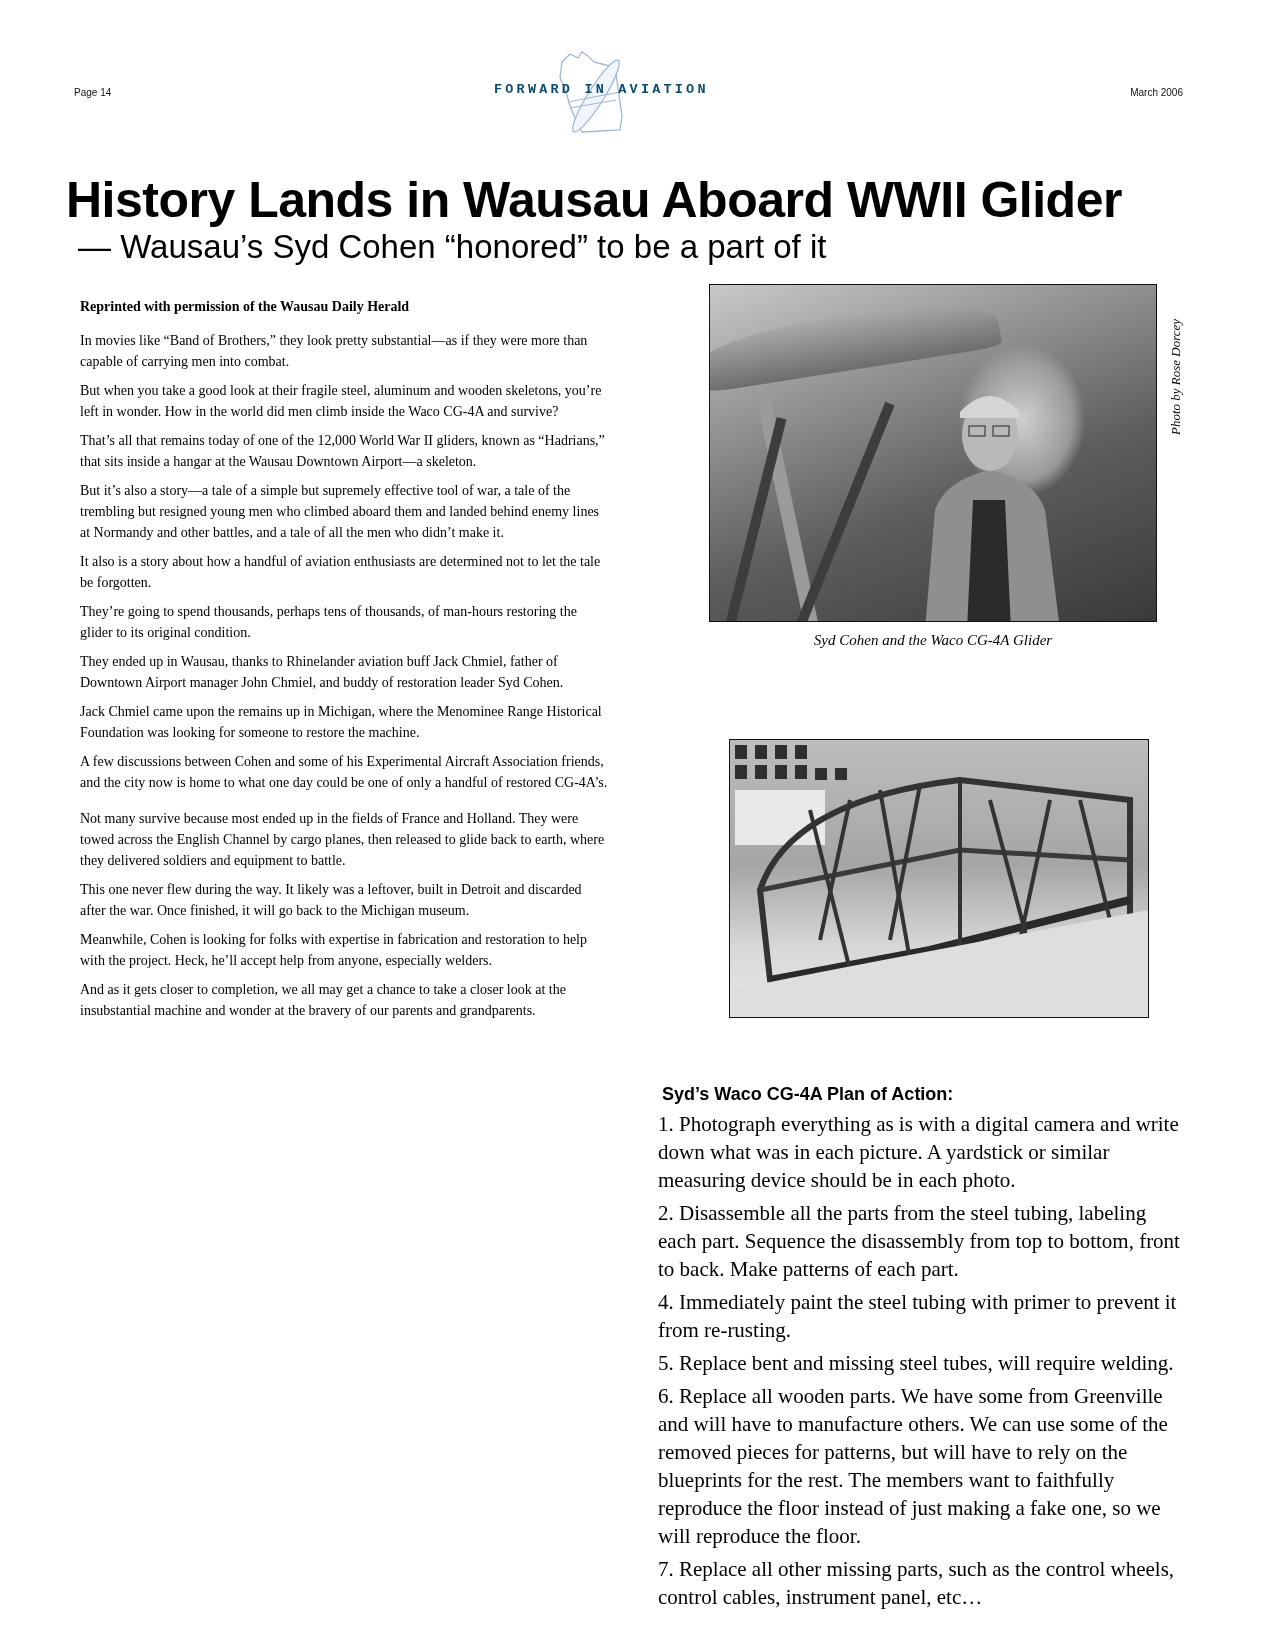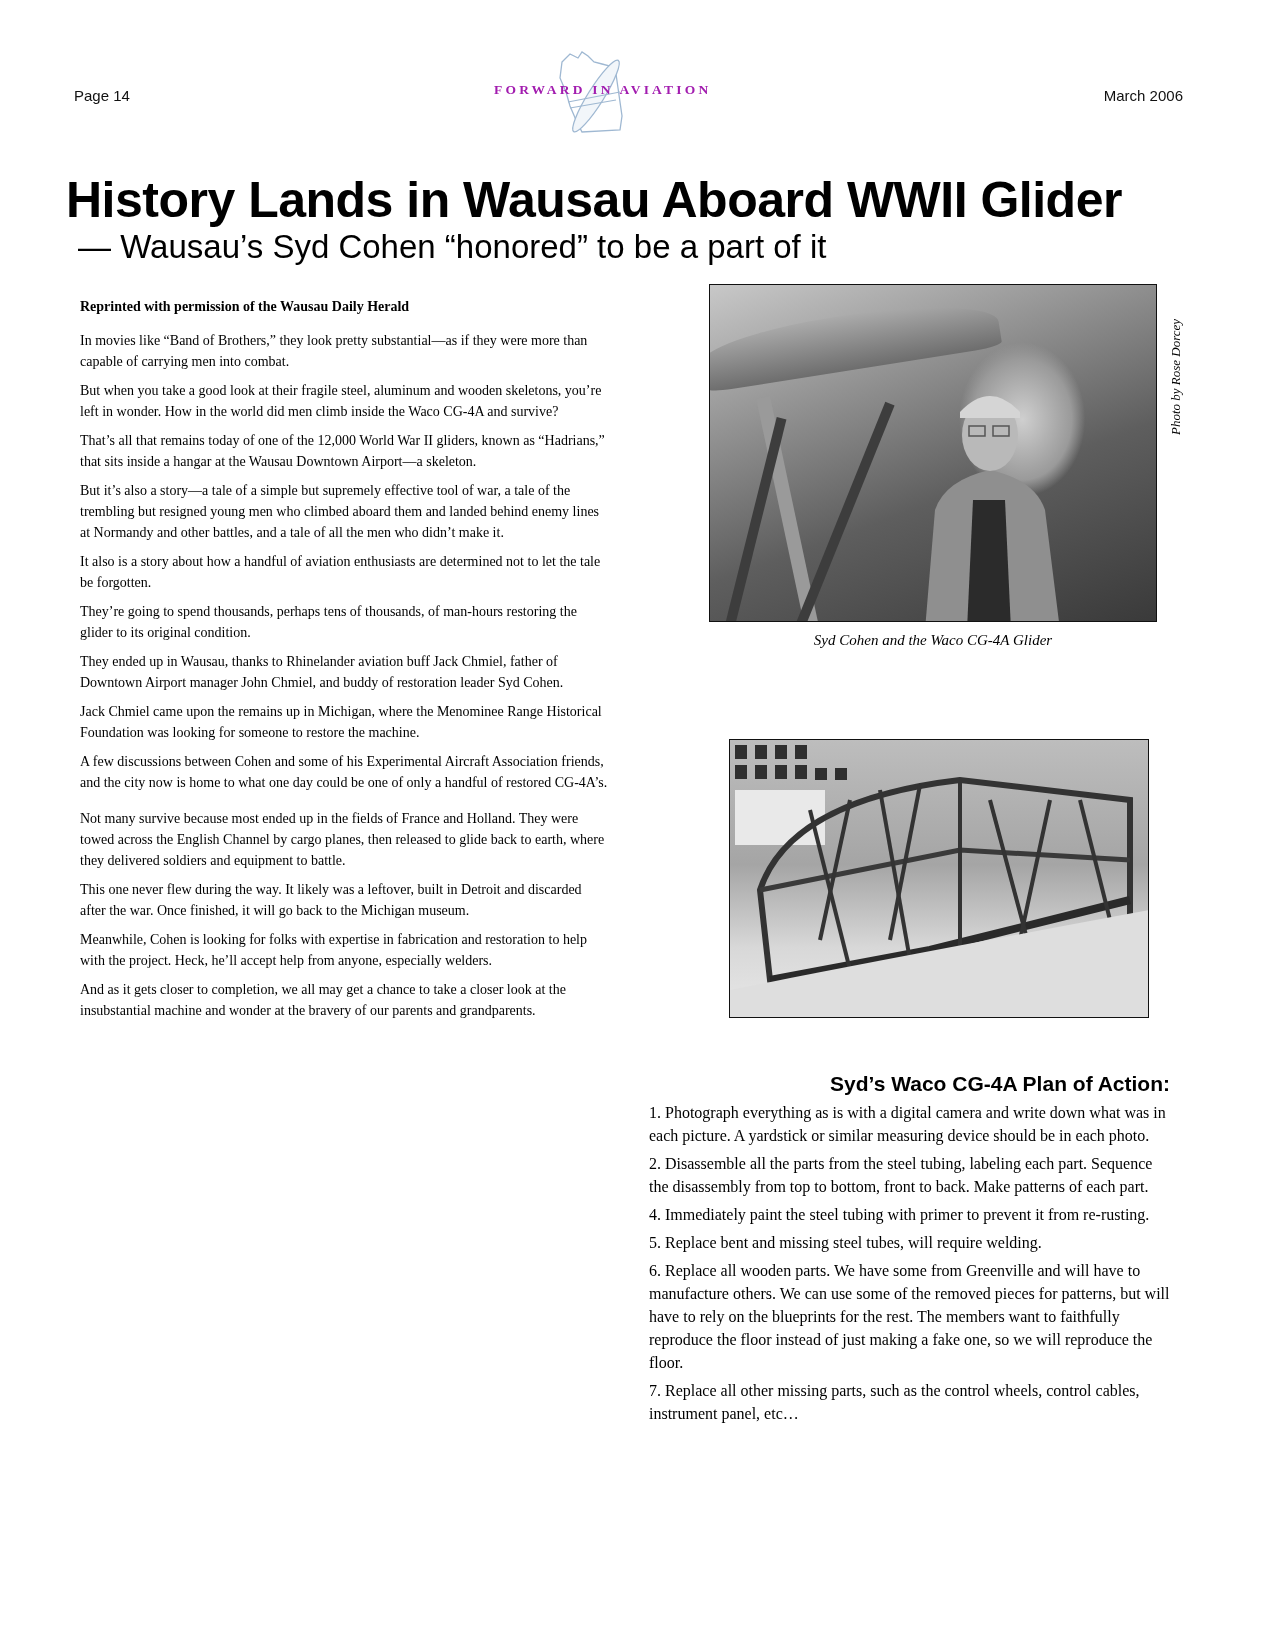--- a/index.html
+++ b/index.html
@@ -12,43 +12,43 @@
       height: 1650px;
       position: relative;
       overflow: hidden;
       color: #000;
       font-family: "Liberation Serif", serif;
     }
     .header-left, .header-right {
       position: absolute;
       top: 87px;
       font-family: "Liberation Sans", sans-serif;
-      font-size: 15px;
+      font-size: 10px;
       color: #111;
     }
     .header-left { left: 74px; }
     .header-right { right: 92px; }
 
     .logo {
       position: absolute;
       left: 470px;
       top: 44px;
       width: 280px;
       height: 92px;
     }
     .logo svg { position: absolute; left: 0; top: 0; }
     .logo-text {
       position: absolute;
       left: 24px;
       top: 38px;
-      font-family: Liberation Serif, serif;
+      font-family: Liberation Mono, monospace;
       font-weight: bold;
       font-size: 13.5px;
       letter-spacing: 3.2px;
-      color: #a21caf;
+      color: #0c4a6e;
       white-space: nowrap;
     }
 
     .title {
       position: absolute;
       left: 66px;
       top: 172px;
       margin: 0;
       font-family: "Liberation Sans", sans-serif;
       font-weight: bold;
@@ -149,36 +149,36 @@
       box-sizing: border-box;
       background: linear-gradient(180deg, #bdbdbd 0%, #a5a5a5 45%, #d8d8d8 75%, #e8e8e8 100%);
       overflow: hidden;
     }
 
     .plan-title {
       position: absolute;
       left: 650px;
       top: 1072px;
       width: 520px;
-      text-align: right;
-      margin: 0;
-      font-family: "Liberation Sans", sans-serif;
-      font-weight: bold;
-      font-size: 21px;
+      text-align: left;
+      margin: 12px;
+      font-family: "Liberation Sans", sans-serif;
+      font-weight: bold;
+      font-size: 18px;
     }
     .plan-list {
       position: absolute;
       left: 646px;
       top: 1098px;
       width: 525px;
-      margin: 3px;
+      margin: 12px;
       padding: 0;
       list-style: none;
-      font-size: 16px;
-      line-height: 23px;
+      font-size: 21px;
+      line-height: 28px;
     }
     .plan-list li { margin-bottom: 5px; }
   </style>
 </head>
 <body>
 
 <div class="header-left">Page 14</div>
 
 <div class="logo">
   <svg width="280" height="92" viewBox="0 0 280 92">

